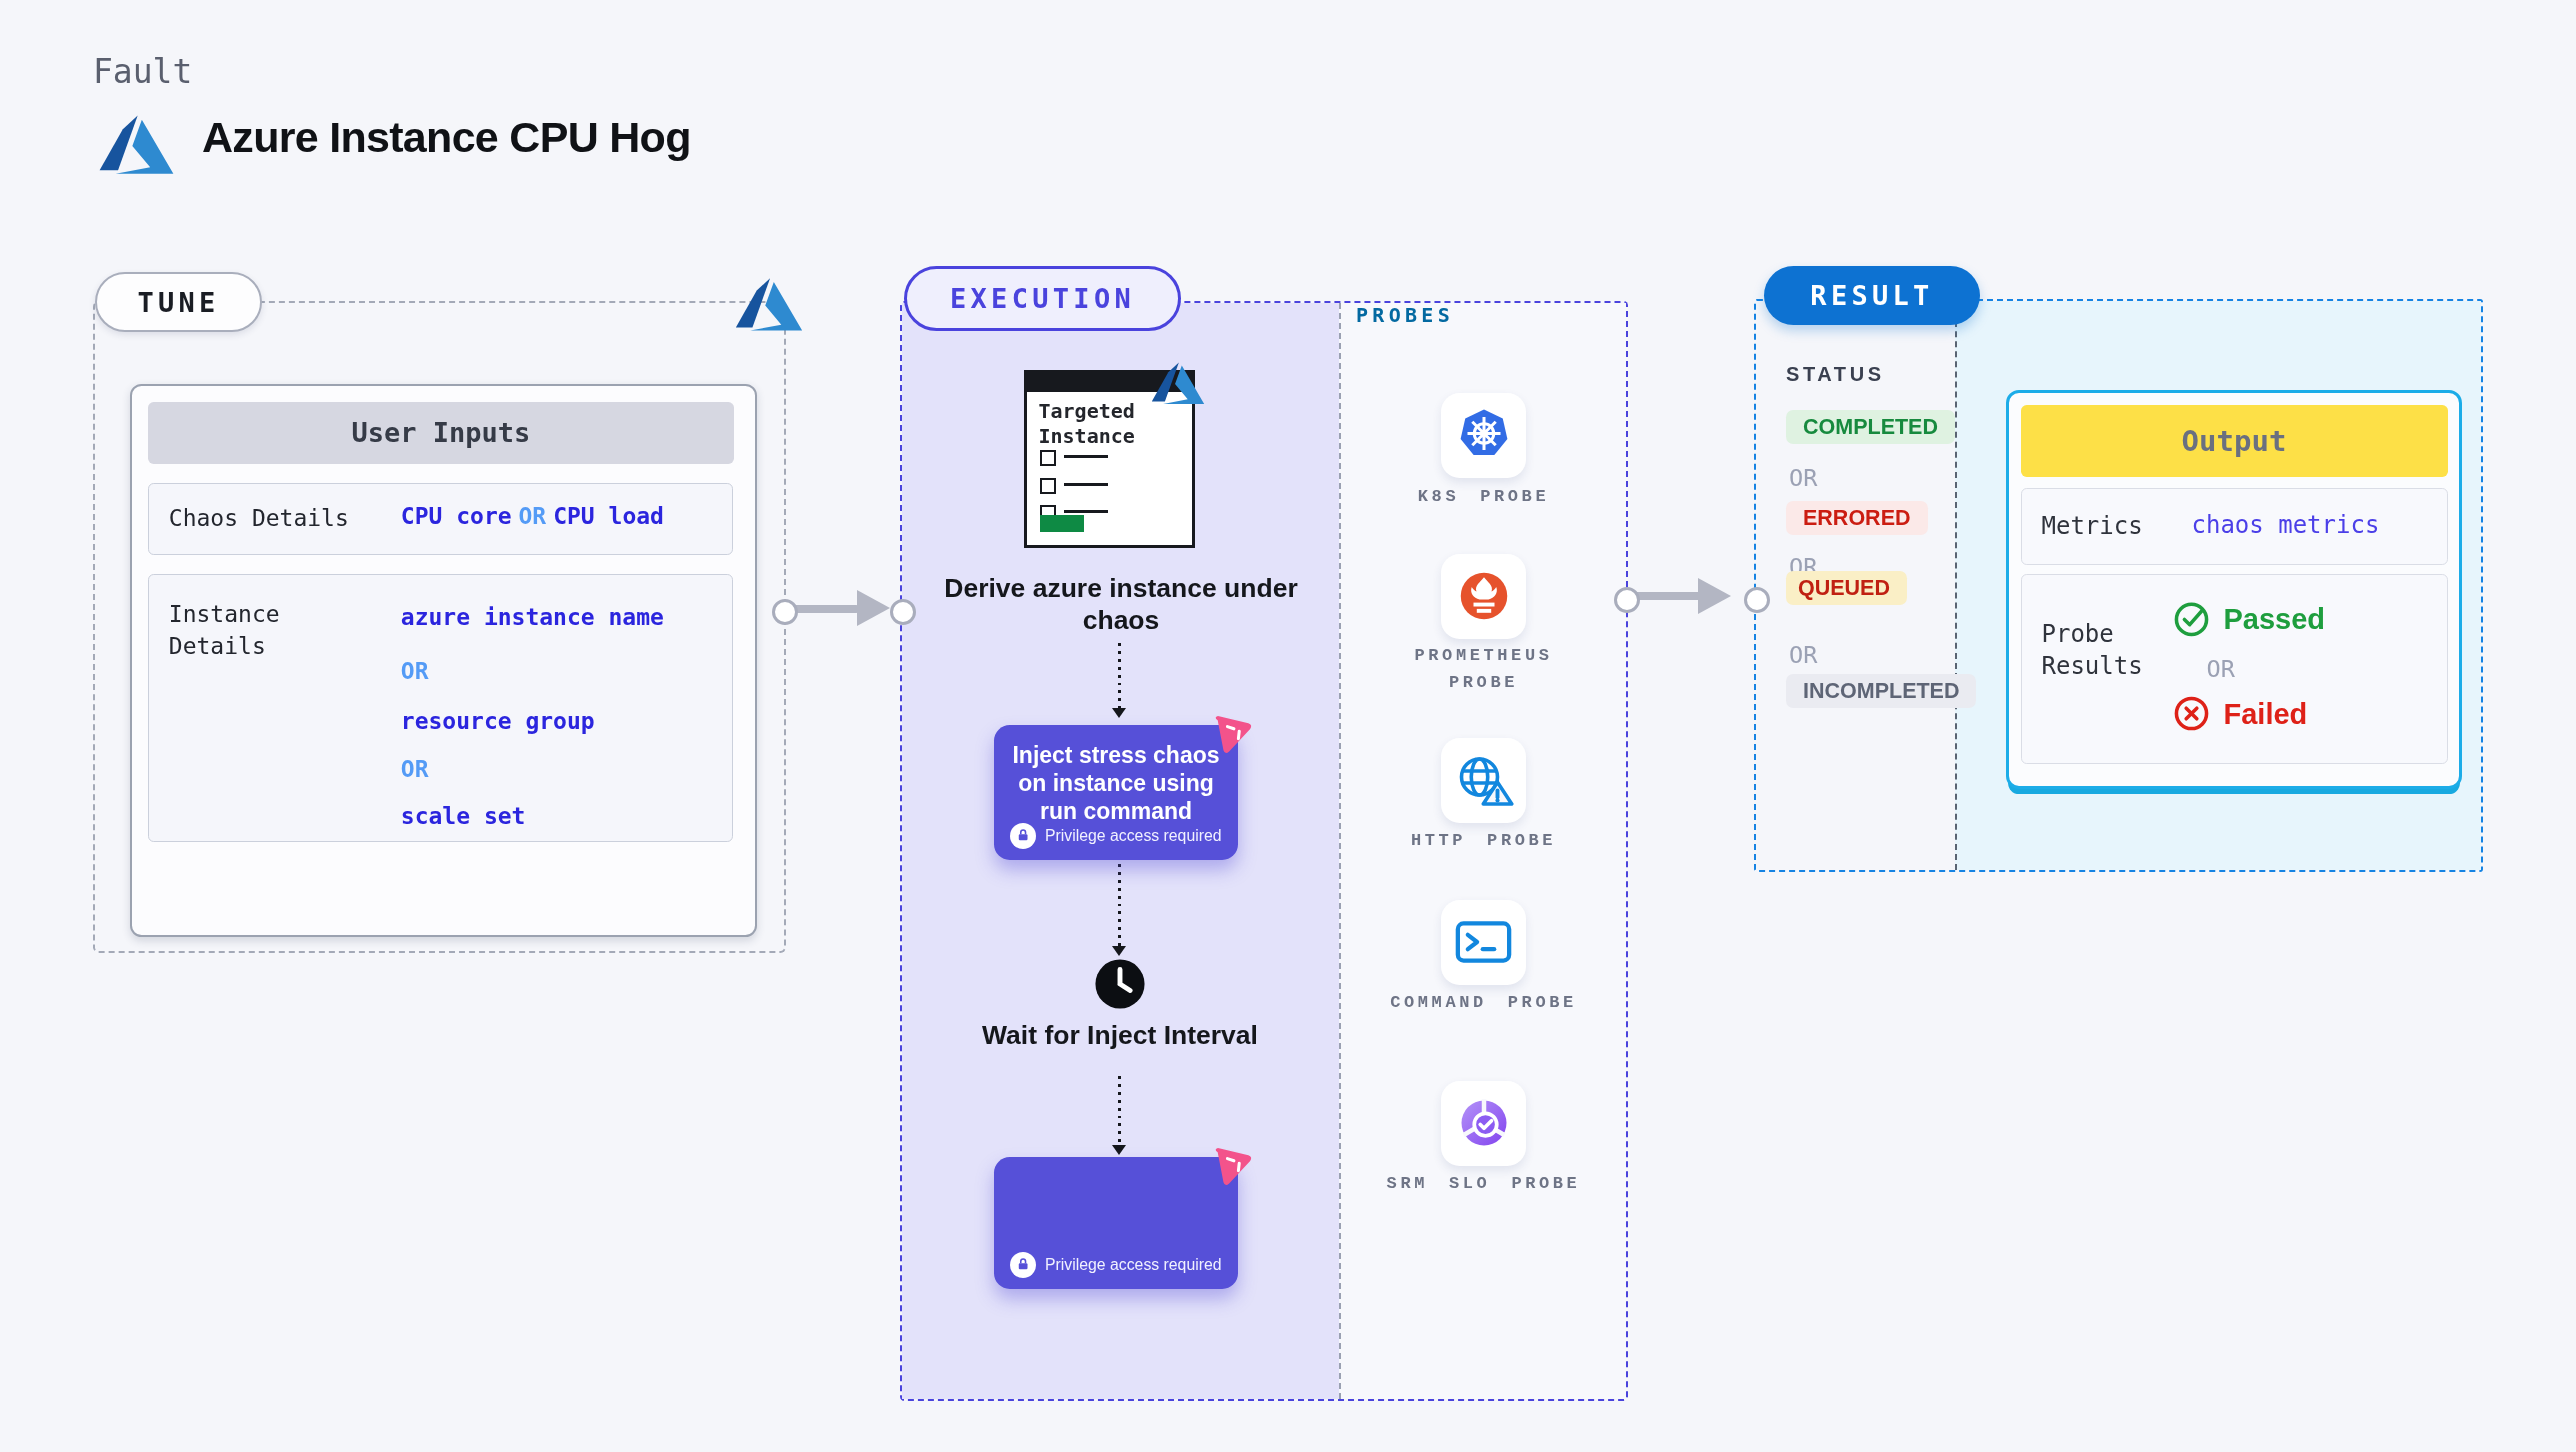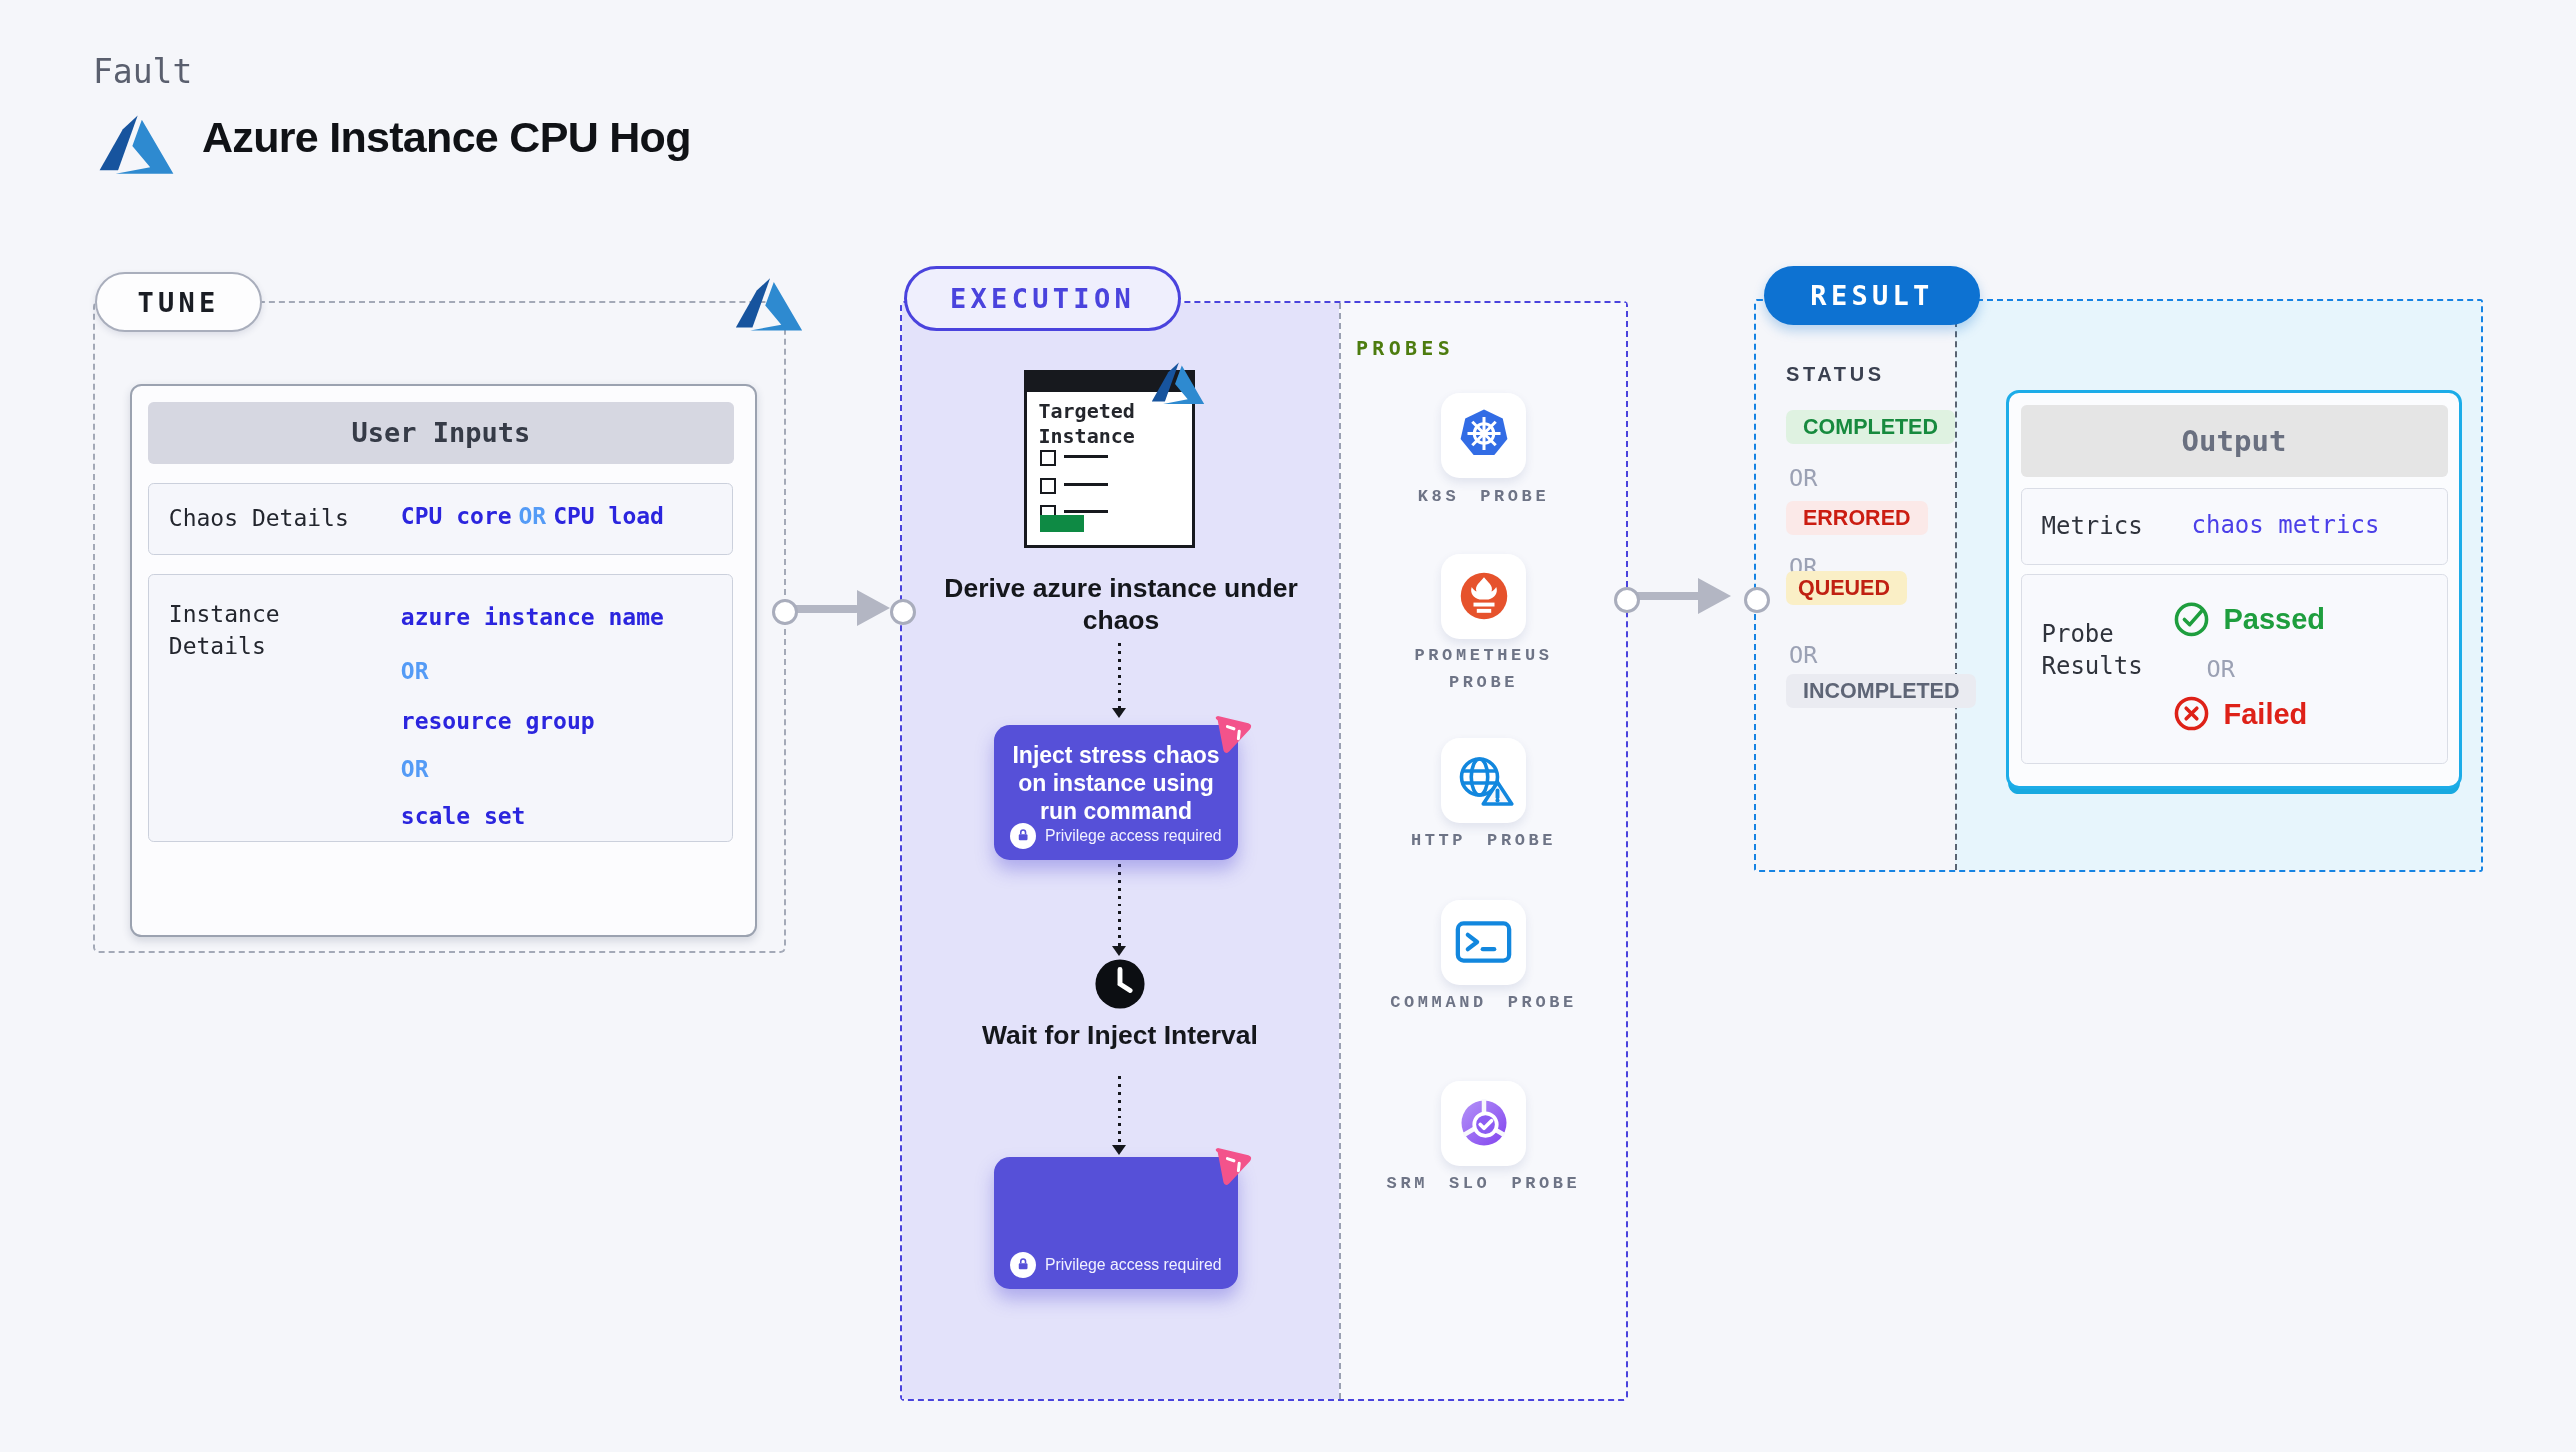--- a/index.html
+++ b/index.html
@@ -68,40 +68,40 @@
   .revert-btn{left:994px;top:1157px;height:132px;}
   .btn-text{position:absolute;top:15.8px;left:14.3px;right:14.3px;text-align:center;
             font-size:23px;line-height:28px;font-weight:bold;}
   .priv-row{position:absolute;bottom:11.5px;left:0;right:0;display:flex;align-items:center;justify-content:center;gap:8.6px;}
   .lock-circle{width:26px;height:26px;background:#FFFFFF;border-radius:50%;display:flex;align-items:center;justify-content:center;}
   .priv-text{font-size:15.8px;color:#F1F1FF;}
   .pink-icon{position:absolute;top:-15.8px;right:-18.6px;width:47px;height:47px;transform:rotate(-12deg);}
   .clock-wrap{left:1094px;top:958px;width:52px;height:52px;}
 
   
-  .probes-heading{left:1356px;top:336px;font-size:20px;font-weight:bold;letter-spacing:4.3px;color:#4d7c0f;}
+  .probes-heading{left:1356px;top:303px;font-size:20px;font-weight:bold;letter-spacing:4.3px;color:#0369a1;}
   .probe-card{left:1441px;width:85px;height:85px;background:#FFFFFF;border-radius:18.6px;
               box-shadow:0 4.3px 10px rgba(40,60,120,.10);display:flex;align-items:center;justify-content:center;}
   .probe-label{left:1383px;width:201px;text-align:center;font-size:17px;font-weight:bold;
                letter-spacing:3.6px;word-spacing:7.2px;line-height:26.5px;color:#6E7486;font-family:Liberation Mono, monospace;}
 
   
   .result-box{left:1754px;top:299px;width:725px;height:569px;border:2.9px dashed #1583E3;border-radius:2.9px;}
   .result-cyan{position:absolute;left:199px;top:0;bottom:0;right:0;background:#E7F5FC;border-left:2.1px dashed #5A6472;}
   .status-heading{position:absolute;left:30px;top:62px;font-size:20px;font-weight:bold;letter-spacing:3.6px;color:#3A4050;}
   .badge{position:absolute;left:30px;height:34px;line-height:34px;padding:0 17px;border-radius:7.2px;
          font-size:21.5px;font-weight:bold;}
   .badge0{color:#178A3E;background:#DFF2E1;}
   .badge1{color:#CB1D12;background:#FBE9E8;}
   .badge2{color:#C02012;background:#FAEFC6;}
   .badge3{color:#5E6576;background:#EAEBF1;}
   .status-or{position:absolute;left:33px;}
   .output-card{left:2006px;top:390px;width:450px;height:393px;background:#FBFCFE;border:3.6px solid #1CACE8;
                border-radius:13px;box-shadow:0 7.2px 0 -2.1px #18A9E0;z-index:2;}
-  .out-head{position:absolute;left:11.5px;top:11.5px;right:11.5px;height:72px;background:#e5e5e5;border-radius:5.7px;
+  .out-head{position:absolute;left:11.5px;top:11.5px;right:11.5px;height:72px;background:#fde047;border-radius:5.7px;
             display:flex;align-items:center;justify-content:center;font-size:29px;font-weight:bold;color:#6A7080;}
   .out-row{position:absolute;left:11.5px;right:11.5px;background:#F8F9FD;border:1.4px solid #DADDE6;border-radius:5.7px;}
   .metrics-row{top:95px;height:75px;}
   .proberes-row{top:181px;height:188px;}
   .out-label{position:absolute;left:20px;font-size:24px;color:#2F333C;line-height:31.5px;}
   .metrics-value{position:absolute;left:170px;top:21.5px;font-size:24px;color:#4B3FE8;}
   .pf-line{position:absolute;display:flex;align-items:center;gap:13px;}
   .pf-text-pass{font-size:29px;font-weight:bold;color:#1E9E3E;}
   .pf-text-fail{font-size:29px;font-weight:bold;color:#DE2118;}
 </style>

